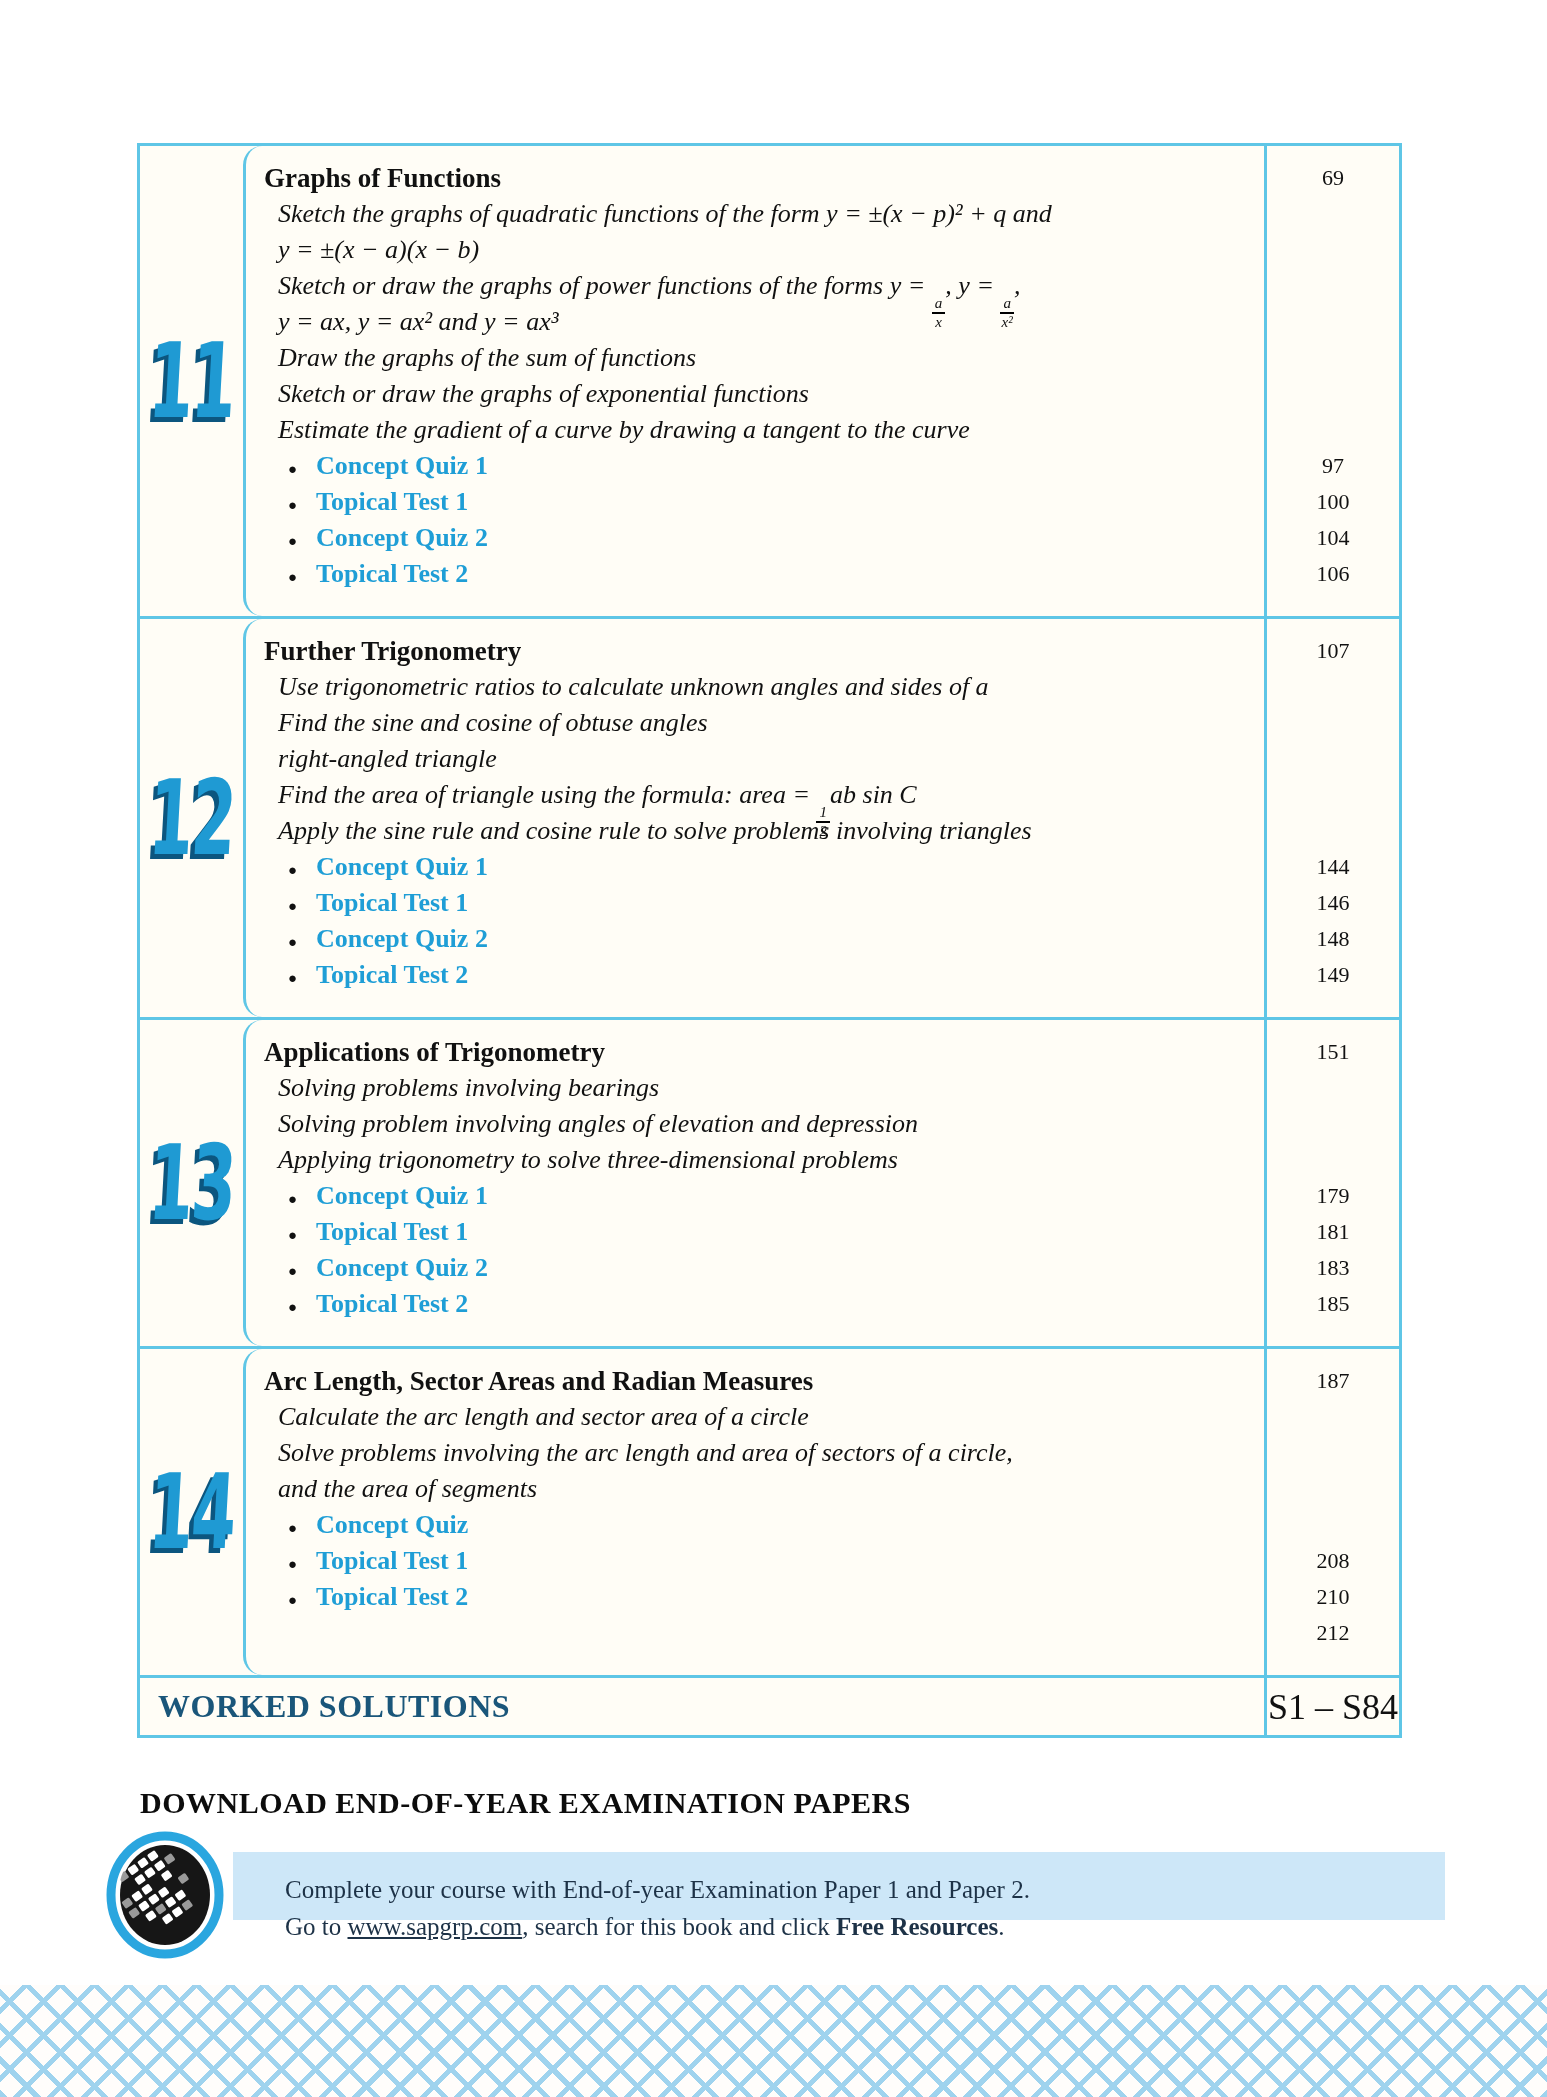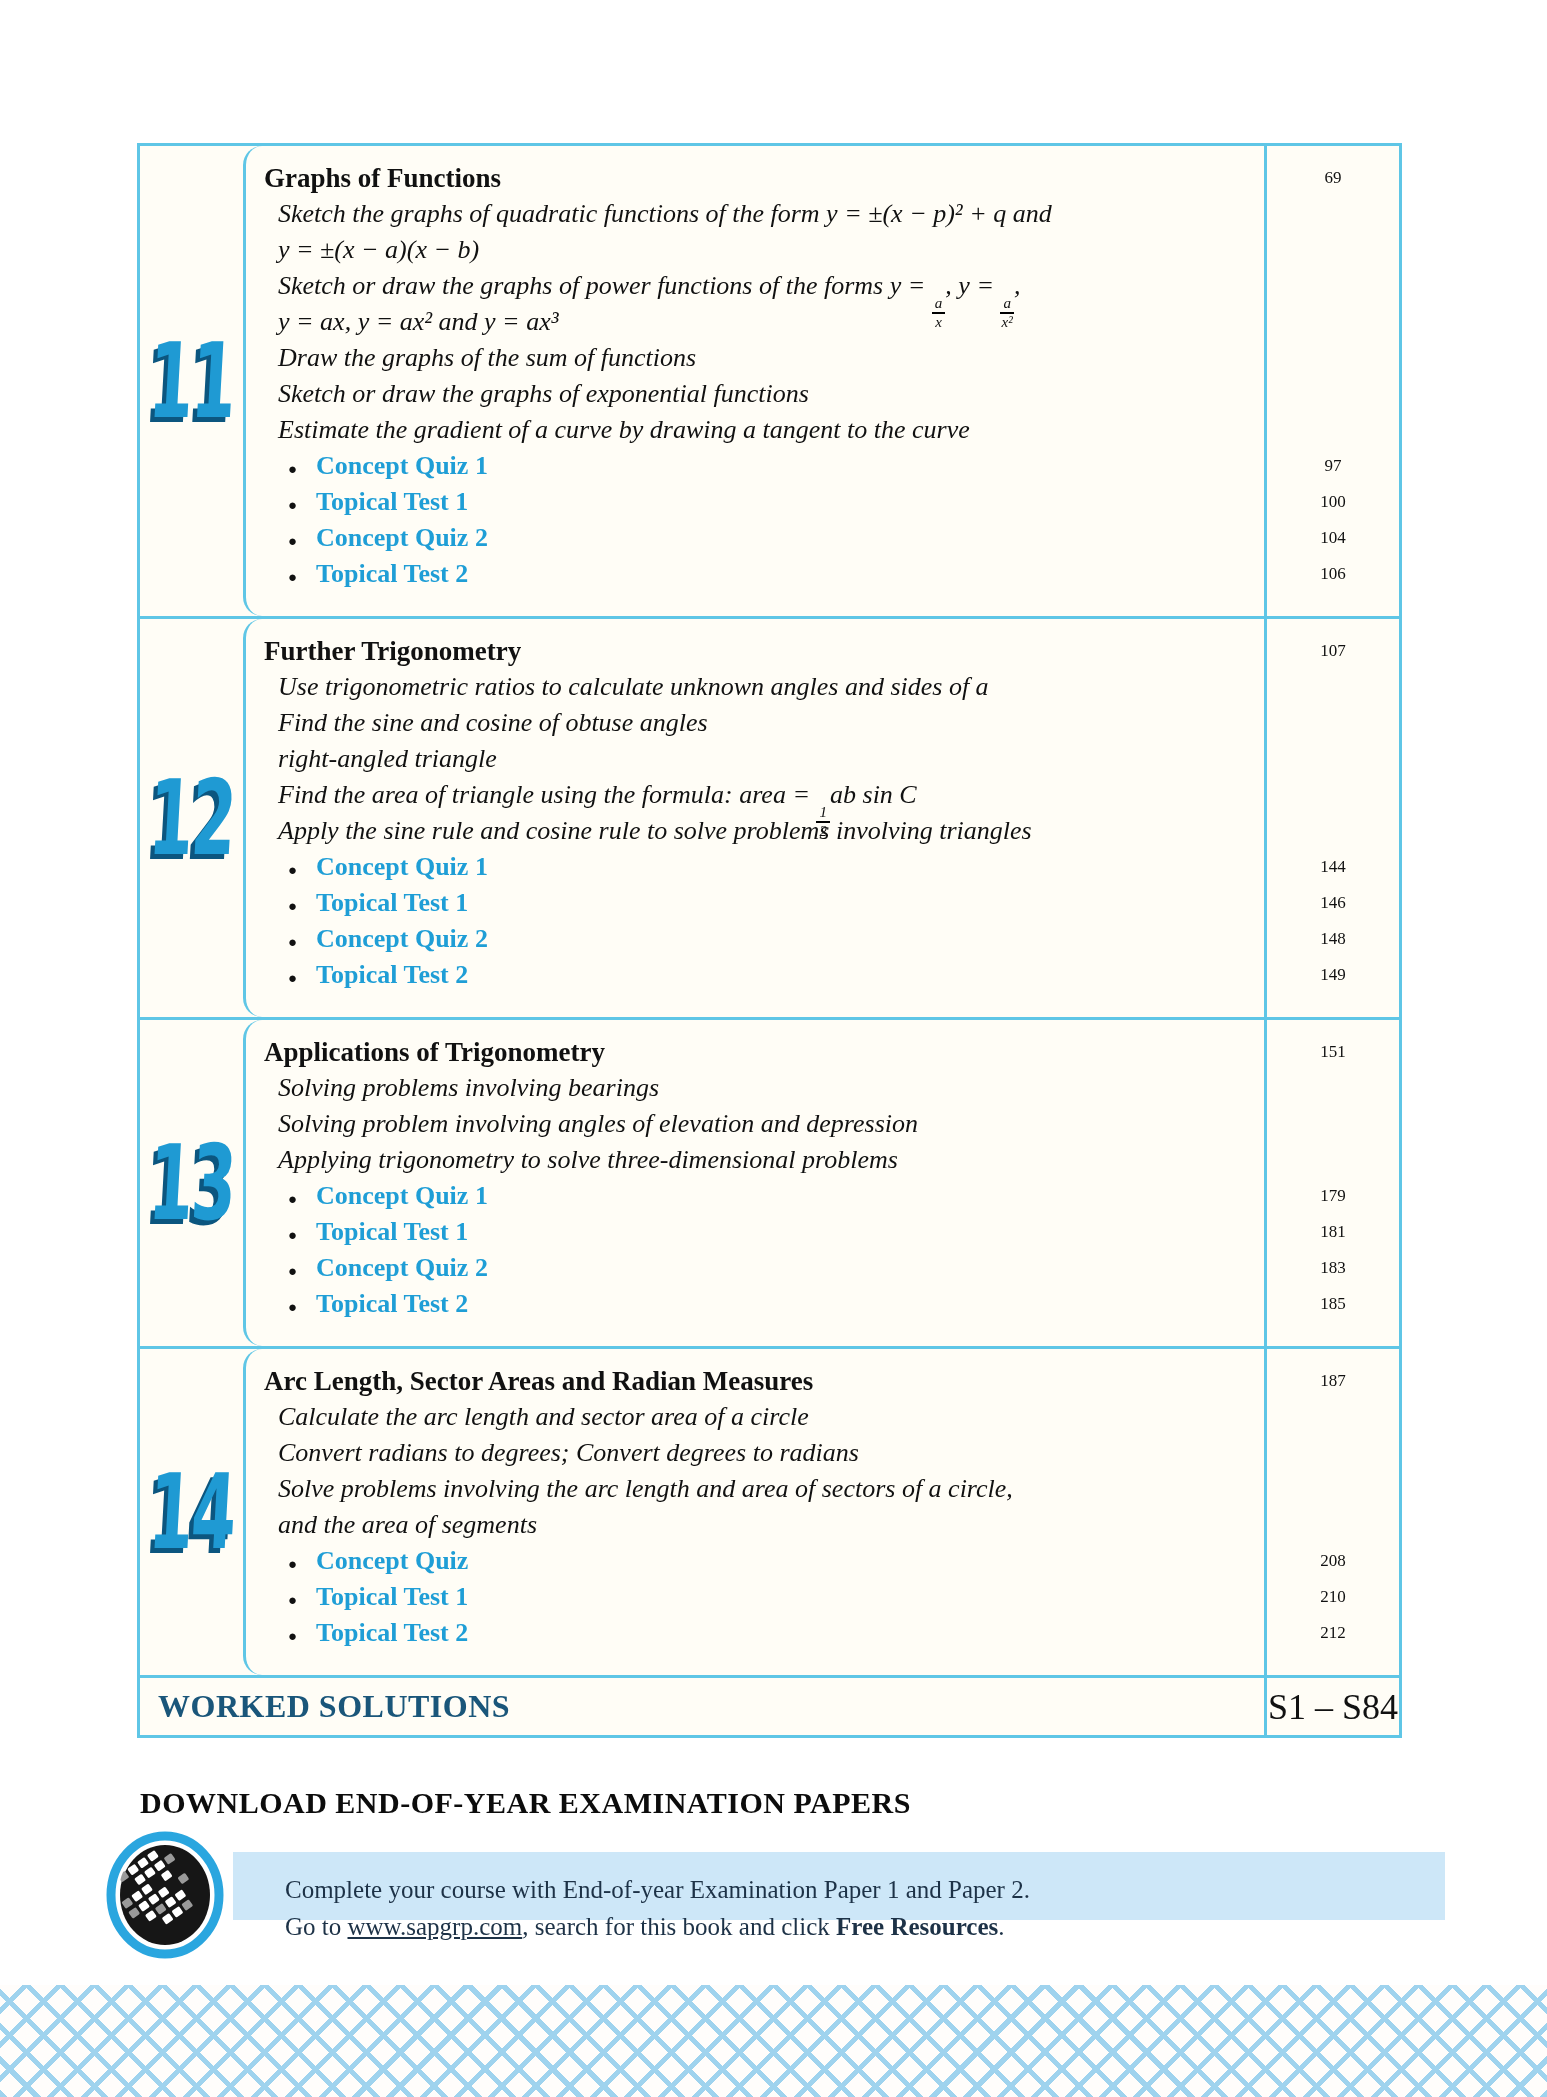--- a/index.html
+++ b/index.html
@@ -31,21 +31,21 @@
     text-shadow:-7px 5px 0 var(--chnum-shadow);
   }
   .content{border-left:3px solid var(--accent);padding:14px 0 24px 0;border-radius:19px;}
   .pages{border-left:3px solid var(--accent);padding:14px 0 24px 0;}
   .line{height:36px;line-height:36px;white-space:nowrap;}
   .line.title{font-weight:bold;font-size:27px;padding-left:18px;}
   .line.body{font-style:italic;font-size:26px;padding-left:32px;}
   .line.bullet{padding-left:42px;font-size:26px;}
   .dot{display:inline-block;width:28px;font-size:15px;color:#111;font-style:normal;}
   .bullet .segs{font-weight:bold;color:var(--quiz);}
-  .pline{height:36px;line-height:36px;text-align:center;font-size:17px;color:#111;}
+  .pline{height:36px;line-height:36px;text-align:center;font-size:22px;color:#111;}
   .frac{display:inline-flex;flex-direction:column;align-items:center;
         vertical-align:-0.55em;line-height:1;}
   .fn{font-size:.58em;border-bottom:2px solid #000;padding:0 3px 1px;}
   .fd{font-size:.58em;padding-top:1px;}
 
   .ws-row{display:grid;grid-template-columns:1fr 135px;border-top:3px solid var(--accent);}
   .ws-label{min-height:57px;display:flex;align-items:center;padding-left:18px;
             font-weight:bold;font-size:32px;color:var(--ws);letter-spacing:.5px;}
   .ws-pages{border-left:3px solid var(--accent);display:flex;align-items:center;
             justify-content:center;font-size:36px;color:#111;}
@@ -171,21 +171,20 @@
             <div class="pline">185</div>
           </div>
         </div>
         <div class="row">
           <div class="cell num">
             <span>14</span>
           </div>
           <div class="cell content">
             <div class="line title">Arc Length, Sector Areas and Radian Measures</div>
             <div class="line body"><span class="segs">Calculate the arc length and sector area of a circle</span></div>
-            <div class="line body"><span class="segs">Convert radians to degrees; Convert degrees to radians</span></div>
             <div class="line body"><span class="segs">Solve problems involving the arc length and area of sectors of a circle,</span></div>
             <div class="line body"><span class="segs">and the area of segments</span></div>
             <div class="line bullet"><span class="dot">●</span><span class="segs">Concept Quiz</span></div>
             <div class="line bullet"><span class="dot">●</span><span class="segs">Topical Test 1</span></div>
             <div class="line bullet"><span class="dot">●</span><span class="segs">Topical Test 2</span></div>
           </div>
           <div class="cell pages">
             <div class="pline">187</div>
             <div class="pline"></div>
             <div class="pline"></div>

